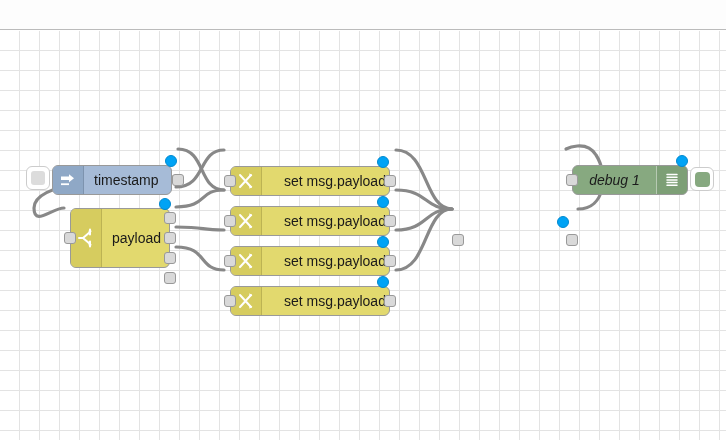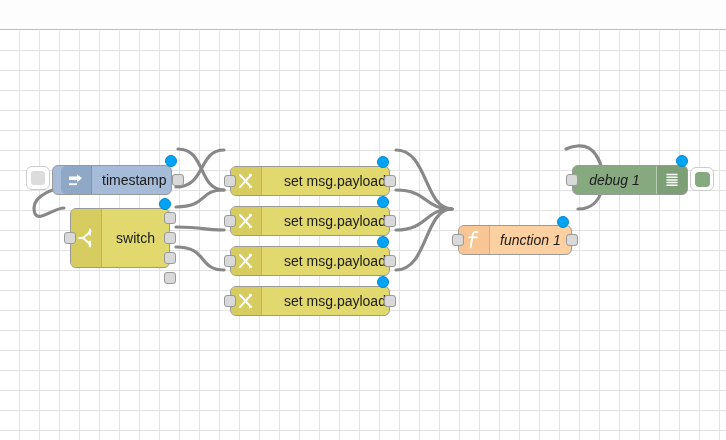--- a/index.html
+++ b/index.html
@@ -73,21 +73,21 @@
     font-size: 14px;
     color: #1a1a1a;
     padding: 0 10px;
     white-space: nowrap;
     overflow: hidden;
   }
   .node .label.center { text-align: center; }
   .node .label.italic { font-style: italic; }
 
   
-  .node.inject   { background: #a6bbd7; padding-left: 8px; }
+  .node.inject   { background: #a6bbd7; }
   .node.inject   .icon-box { background: #8fa8c6; }
   .node.switch   { background: #e2d96e; }
   .node.switch   .icon-box { background: #d6cc5f; }
   .node.change   { background: #e2d96e; gap: 12px; }
   .node.change   .icon-box { background: #d6cc5f; }
   .node.function { background: #fdd0a2; }
   .node.function .icon-box { background: #f7c694; }
   .node.debug    { background: #87a980; }
   .node.debug    .icon-box { background: #7d9f76; }
   .node.debug .label { color: #1b1b1b; }
@@ -195,21 +195,21 @@
 
     <div class="node switch" style="left:70px; top:177px; width:100px; height:60px;">
       <span class="icon-box">
         <svg class="glyph" width="18" height="20" viewBox="0 0 18 20">
           <path d="M2 10 h4 M6 10 L13 4 M6 10 L13 16" stroke="#ffffff" stroke-width="2" fill="none" stroke-linecap="round"></path>
           <path d="M13 1.5 l0 5 M13 18.5 l0 -5" stroke="#ffffff" stroke-width="2" fill="none" stroke-linecap="round"></path>
           <path d="M11 3.5 l2 -2.2 l2 2.2" fill="#ffffff"></path>
           <path d="M11 16.5 l2 2.2 l2 -2.2" fill="#ffffff"></path>
         </svg>
       </span>
-      <span class="label center">switch</span>
+      <span class="label center">payload</span>
     </div>
     <span class="port" style="left:64px; top:201px;"></span>
     <span class="port" style="left:164px; top:181px;"></span>
     <span class="port" style="left:164px; top:201px;"></span>
     <span class="port" style="left:164px; top:221px;"></span>
     <span class="port" style="left:164px; top:241px;"></span>
     <span class="status-dot" style="left:159px; top:167px;"></span>
 
     <div class="node change" style="left:230px; top:135px; width:160px; height:30px;">
       <span class="icon-box">
@@ -260,29 +260,20 @@
           <path d="M12.4 1.2 L15.4 3.4 L12.4 5.2" fill="#ffffff"></path>
           <path d="M12.4 12.8 L15.4 14.8 L12.4 16.8" fill="#ffffff"></path>
         </svg>
       </span>
       <span class="label">set msg.payload</span>
     </div>
     <span class="port" style="left:224px; top:264px;"></span>
     <span class="port" style="left:384px; top:264px;"></span>
     <span class="status-dot" style="left:377px; top:245px;"></span>
 
-    <div class="node function" style="left:458px; top:194px; width:114px; height:30px;">
-      <span class="icon-box">
-        <svg class="glyph" width="16" height="20" viewBox="0 0 16 20">
-          <path d="M11.5 2.2 C9.2 1.2 7.2 2.0 6.8 4.6 L4.6 17.4" stroke="#ffffff" stroke-width="1.9" fill="none" stroke-linecap="round"></path>
-          <path d="M3.2 7.4 h7.6" stroke="#ffffff" stroke-width="1.9" fill="none" stroke-linecap="round"></path>
-        </svg>
-      </span>
-      <span class="label italic">function 1</span>
-    </div>
     <span class="port" style="left:452px; top:203px;"></span>
     <span class="port" style="left:566px; top:203px;"></span>
     <span class="status-dot" style="left:557px; top:185px;"></span>
 
     <div class="node debug" style="left:572px; top:134px; width:116px; height:30px;">
       <span class="label italic center">debug 1</span>
       <span class="icon-box right">
         <svg class="glyph" width="16" height="16" viewBox="0 0 16 16">
           <g stroke="#ffffff" stroke-width="1.5" stroke-linecap="round">
             <path d="M3 2.5 h10"></path>

